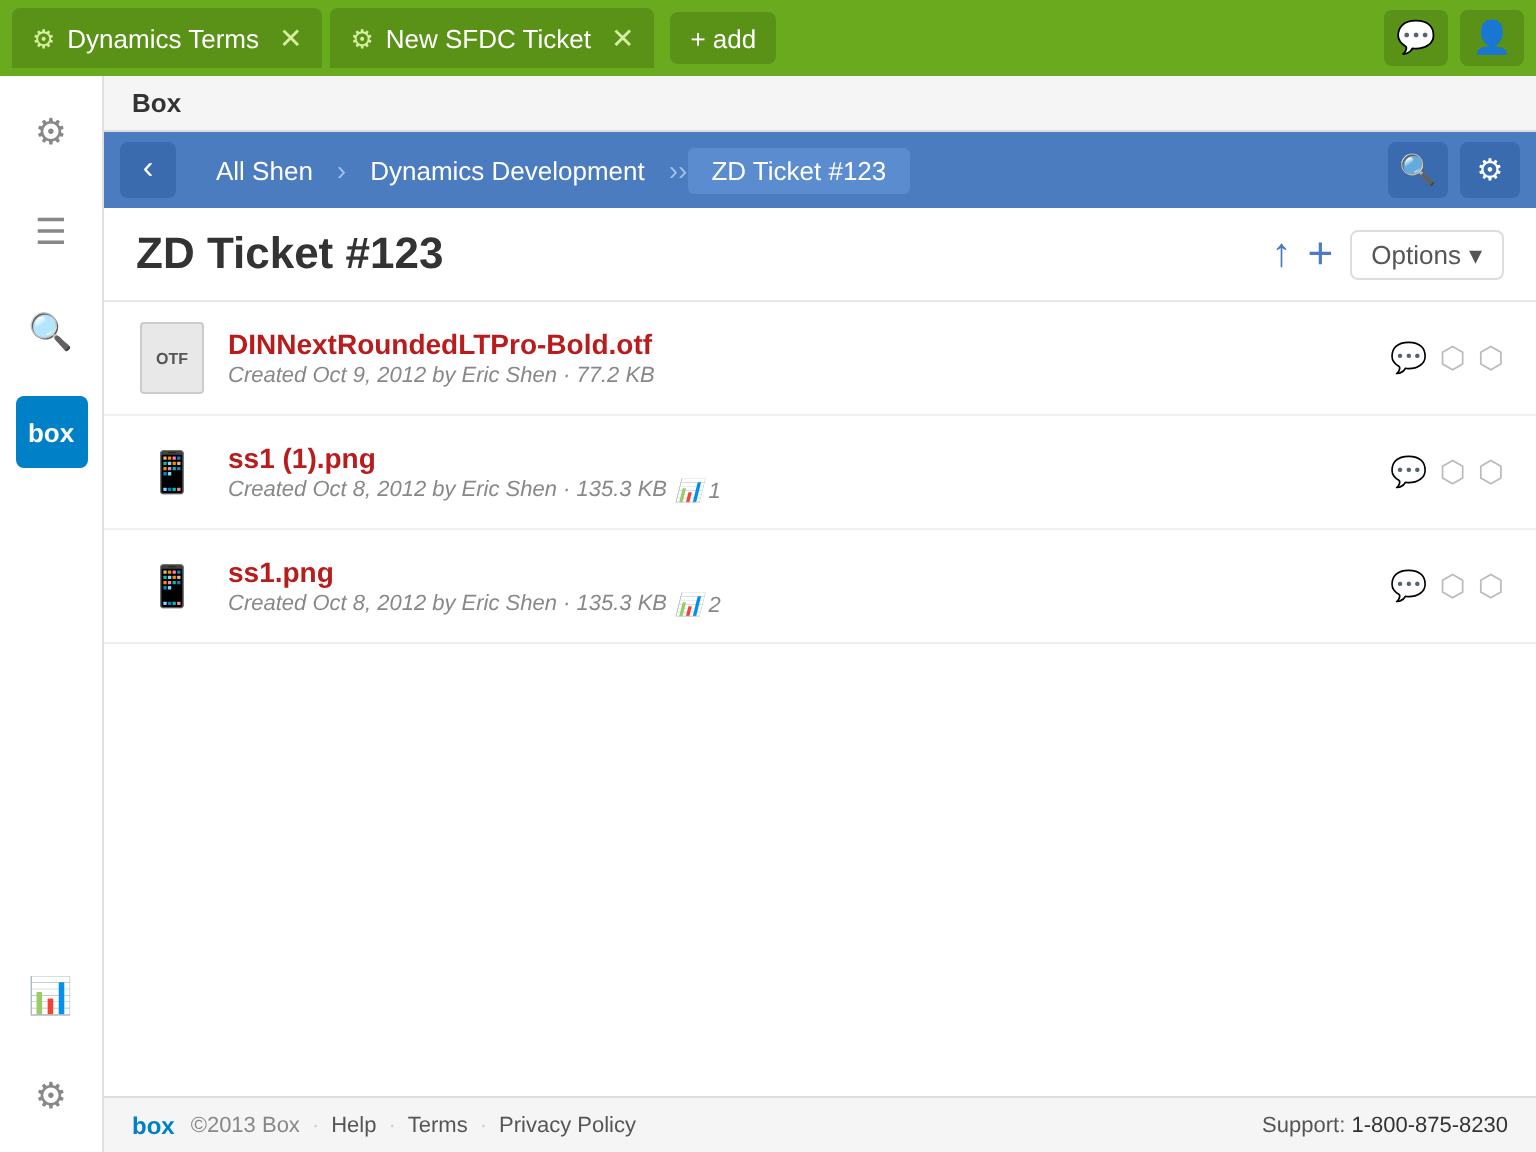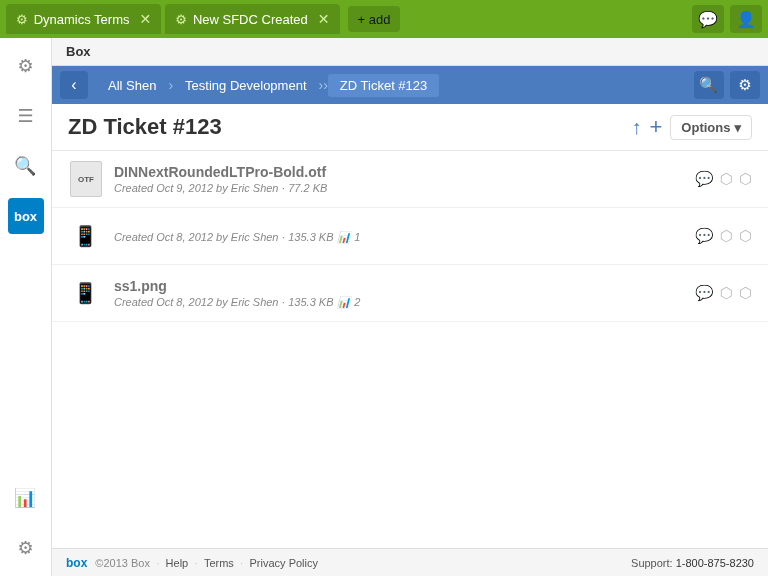--- a/index.html
+++ b/index.html
@@ -37,21 +37,21 @@
       color: #d4f0a0;
       font-size: 13px;
     }
     .add-tab {
       display: flex;
       align-items: center;
       background: #5a9218;
       border-radius: 4px;
       padding: 0 10px;
       height: 26px;
-      color: #0f172a;
+      color: #ffffff;
       font-size: 13px;
       gap: 4px;
       cursor: pointer;
       margin-left: 4px;
     }
     .top-bar-right {
       margin-left: auto;
       display: flex;
       gap: 6px;
       align-items: center;
@@ -217,21 +217,20 @@
     .options-btn {
       border: 1px solid #ddd;
       border-radius: 4px;
       padding: 4px 10px;
       color: #555;
       cursor: pointer;
       display: flex;
       align-items: flex-start;
       gap: 4px;
       font-size: 13px;
-      font-weight: bold;
     }
 
     
     #file-list {
       flex: 1;
       overflow-y: auto;
       background: #fff;
     }
     .file-item {
       display: flex;
@@ -266,21 +265,21 @@
     }
     .file-phone {
       color: #555;
       font-size: 20px;
     }
     .file-info {
       flex: 1;
     }
     .file-name {
       font-size: 14px;
-      color: #737373;
+      color: #b91c1c;
       font-weight: bold;
     }
     .file-meta {
       font-size: 11px;
       color: #888;
       margin-top: 2px;
       display: flex;
       align-items: center;
       gap: 4px;
       font-style: italic;
@@ -332,21 +331,21 @@
 <body>
 
 <div id="top-bar">
   <div class="tab">
     <span class="tab-icon">⚙</span>
     <span>Dynamics Terms</span>
     <span class="tab-close">✕</span>
   </div>
   <div class="tab">
     <span class="tab-icon">⚙</span>
-    <span>New SFDC Created</span>
+    <span>New SFDC Ticket</span>
     <span class="tab-close">✕</span>
   </div>
   <div class="add-tab">
     <span>+ add</span>
   </div>
   <div class="top-bar-right">
     <div class="top-bar-btn">
       <span>💬</span>
     </div>
     <div class="top-bar-btn">
@@ -388,21 +387,21 @@
 
     <div id="breadcrumb-nav">
       <div class="nav-back">
         <span>‹</span>
       </div>
       <div class="breadcrumb-item">
         <span>All Shen</span>
       </div>
       <span class="breadcrumb-separator">›</span>
       <div class="breadcrumb-item">
-        <span>Testing Development</span>
+        <span>Dynamics Development</span>
       </div>
       <span class="breadcrumb-separator">›</span>
       <span class="breadcrumb-separator">›</span>
       <div class="breadcrumb-item active">
         <span>ZD Ticket #123</span>
       </div>
       <div class="nav-right">
         <div class="nav-icon-btn">
           <span>🔍</span>
         </div>
@@ -443,20 +442,21 @@
           <span class="file-action-icon">⬡</span>
           <span class="file-action-icon">⬡</span>
         </div>
       </div>
 
       <div class="file-item">
         <div class="file-icon">
           <span class="file-phone">📱</span>
         </div>
         <div class="file-info">
+          <div class="file-name">ss1 (1).png</div>
           <div class="file-meta">
             <span>Created Oct 8, 2012 by Eric Shen  ·  135.3 KB</span>
             <span class="version-badge">
               <span style="color:#888">📊</span>
               <span>1</span>
             </span>
           </div>
         </div>
         <div class="file-actions">
           <span class="file-action-icon">💬</span>

